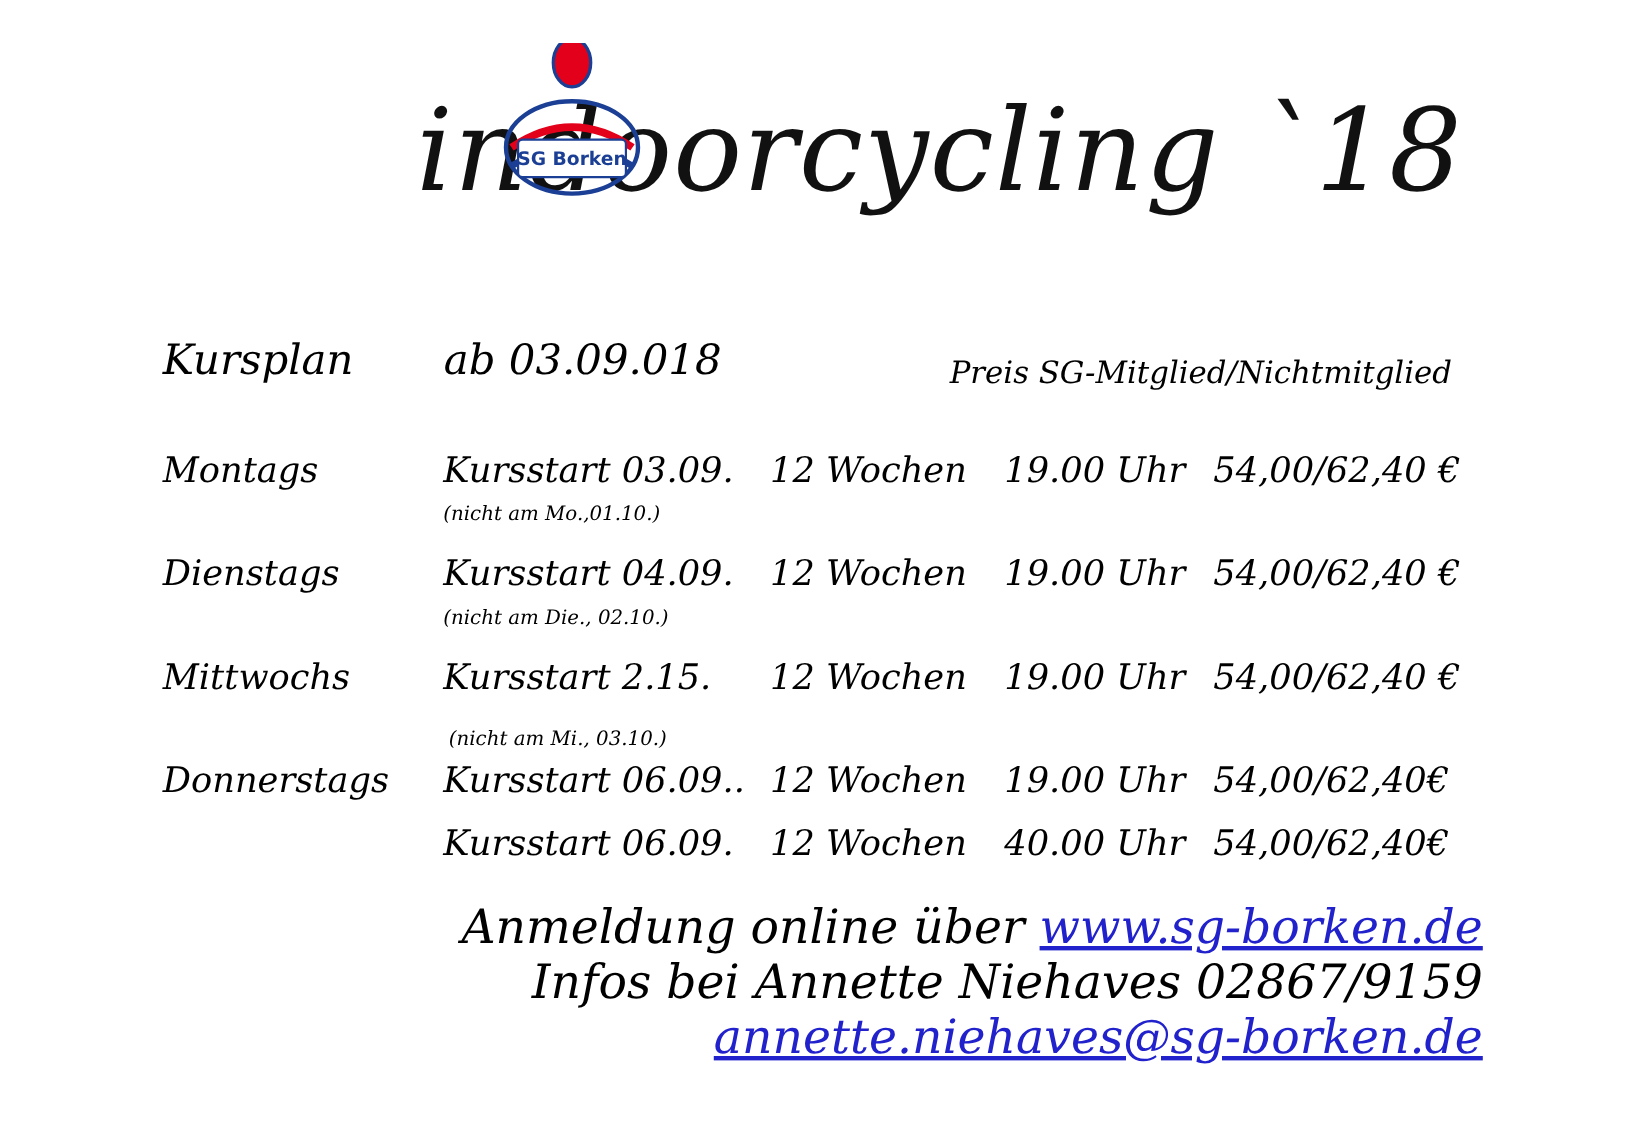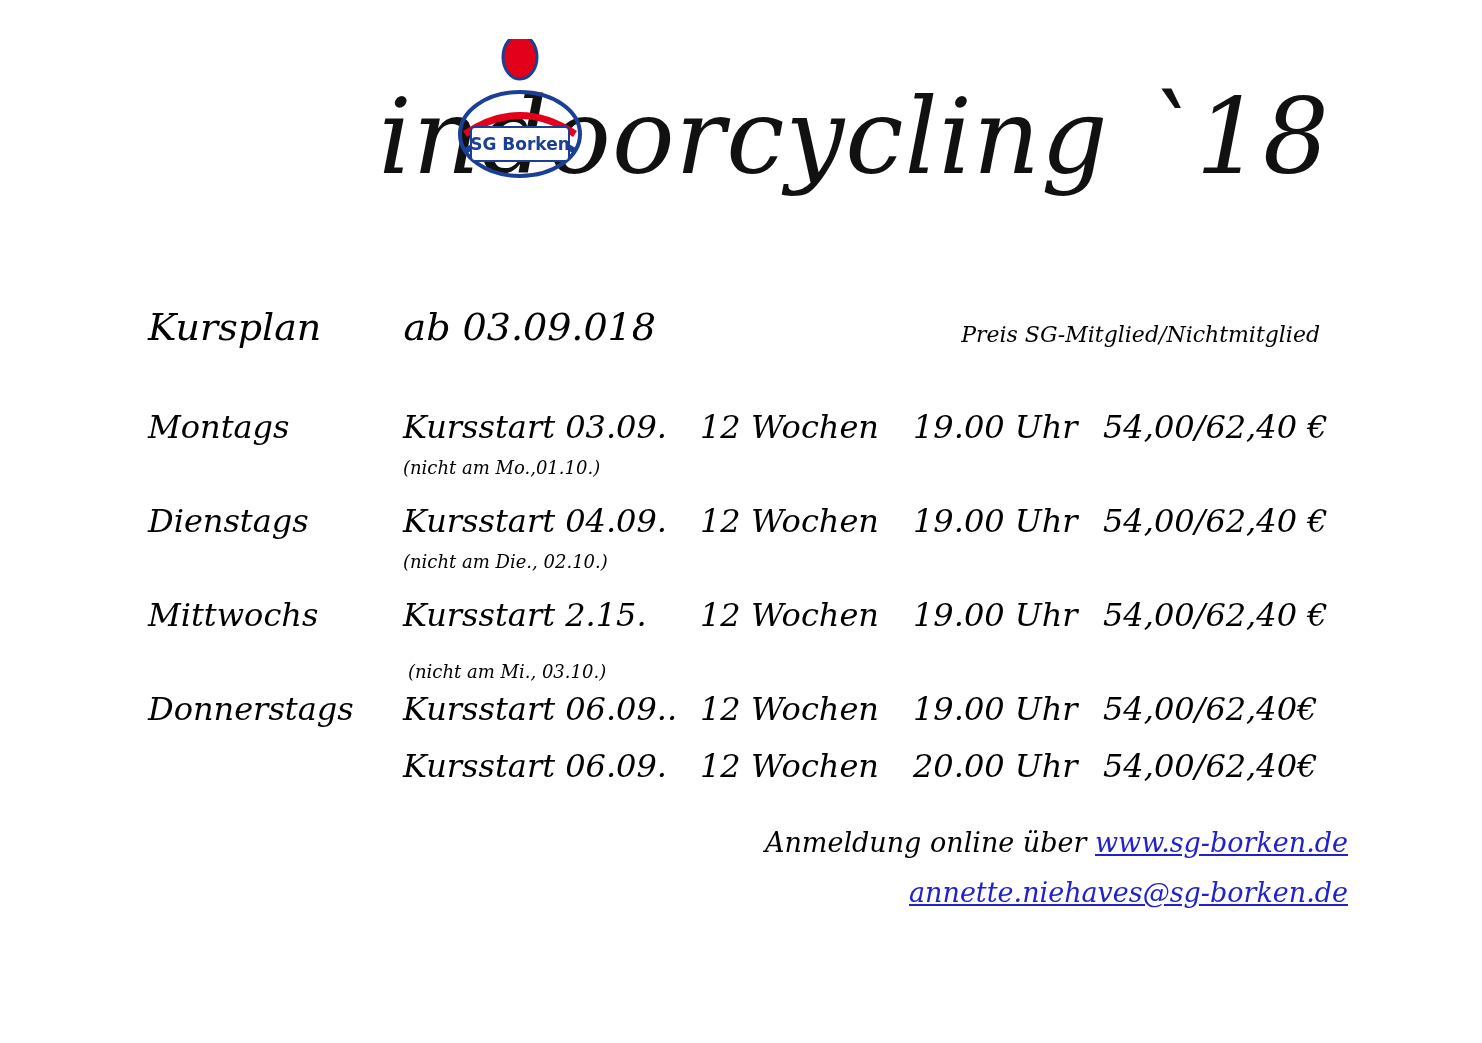--- a/index.html
+++ b/index.html
@@ -61,21 +61,21 @@
     white-space: nowrap;
   }
   .kursplan .gap { display: inline-block; width: 58px; }
 
   .preis-note {
     position: absolute;
     right: 162px;
     top: 322px;
     font-family: "DejaVu Serif", serif;
     font-style: italic;
-    font-size: 22px;
+    font-size: 28px;
     white-space: nowrap;
   }
 
   
   .schedule {
     position: absolute;
     left: 148px;
     top: 408px;
     width: 1190px;
   }
@@ -117,21 +117,21 @@
   
   .footer {
     position: absolute;
     left: 148px;
     top: 818px;
     width: 1200px;
   }
   .fline {
     font-family: "DejaVu Serif", serif;
     font-style: italic;
-    font-size: 27px;
+    font-size: 43px;
     line-height: 50px;
     white-space: nowrap;
   }
   .link {
     color: #2222cc;
     text-decoration: underline;
   }
   .quote {
     position: absolute;
     left: 700px;
@@ -212,28 +212,29 @@
       <span class="cell c-time">19.00 Uhr</span>
       <span class="cell c-price">54,00/62,40€</span>
     </div>
 
     <div class="spacer-sm"></div>
 
     <div class="srow">
       <span class="cell c-day"></span>
       <span class="cell c-start">Kursstart  06.09.</span>
       <span class="cell c-weeks">12 Wochen</span>
-      <span class="cell c-time">20.00 Uhr</span>
+      <span class="cell c-time">40.00 Uhr</span>
       <span class="cell c-price">54,00/62,40€</span>
     </div>
 
   </div>
 
   <div class="footer">
     <div class="fline">
       <span>Anmeldung online über </span><a class="link" href="#">www.sg-borken.de</a>
     </div>
+    <div class="fline">Infos bei Annette Niehaves 02867/9159</div>
     <div class="fline">
       <a class="link" href="#">annette.niehaves@sg-borken.de</a>
     </div>
   </div>
 
 </div>
 
 </body></html>

